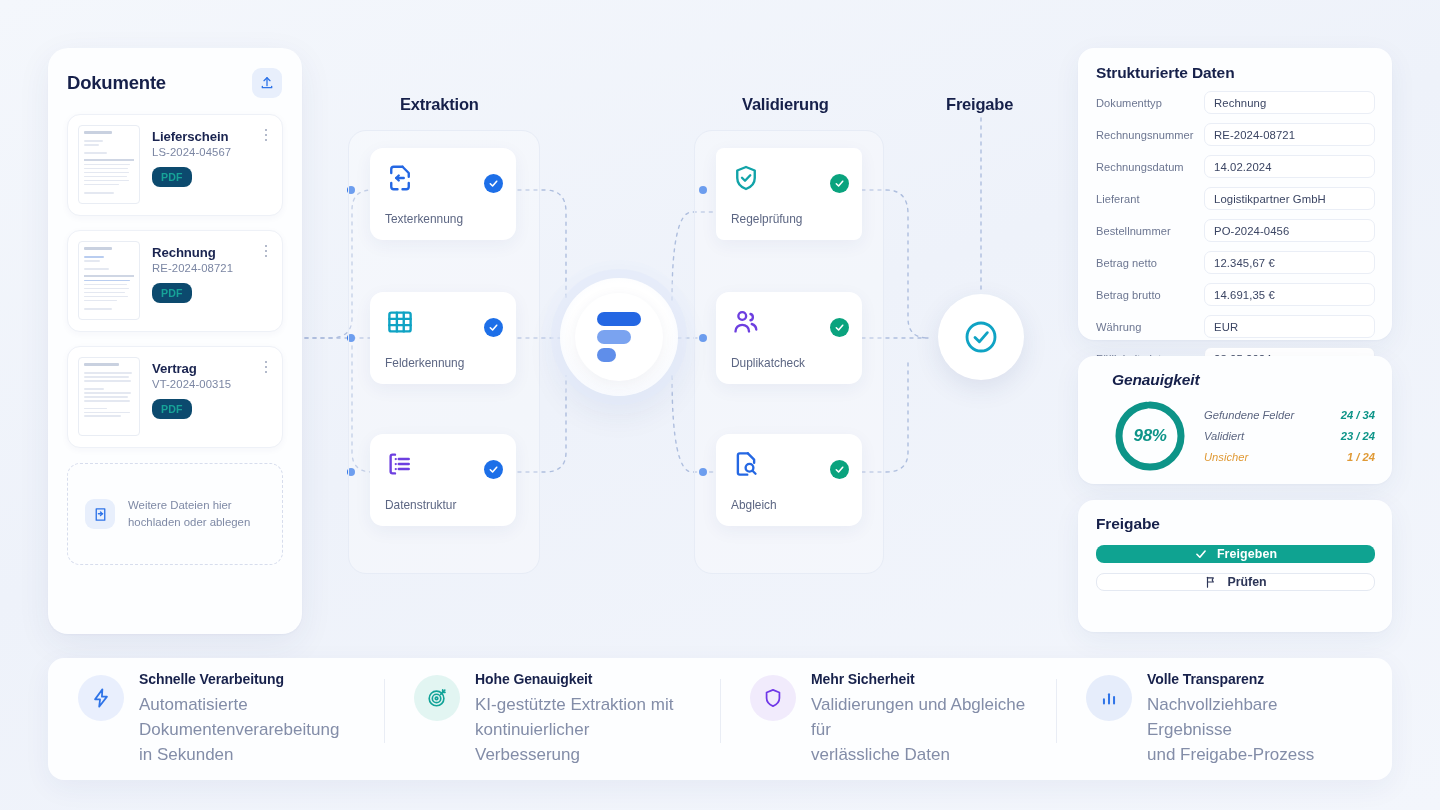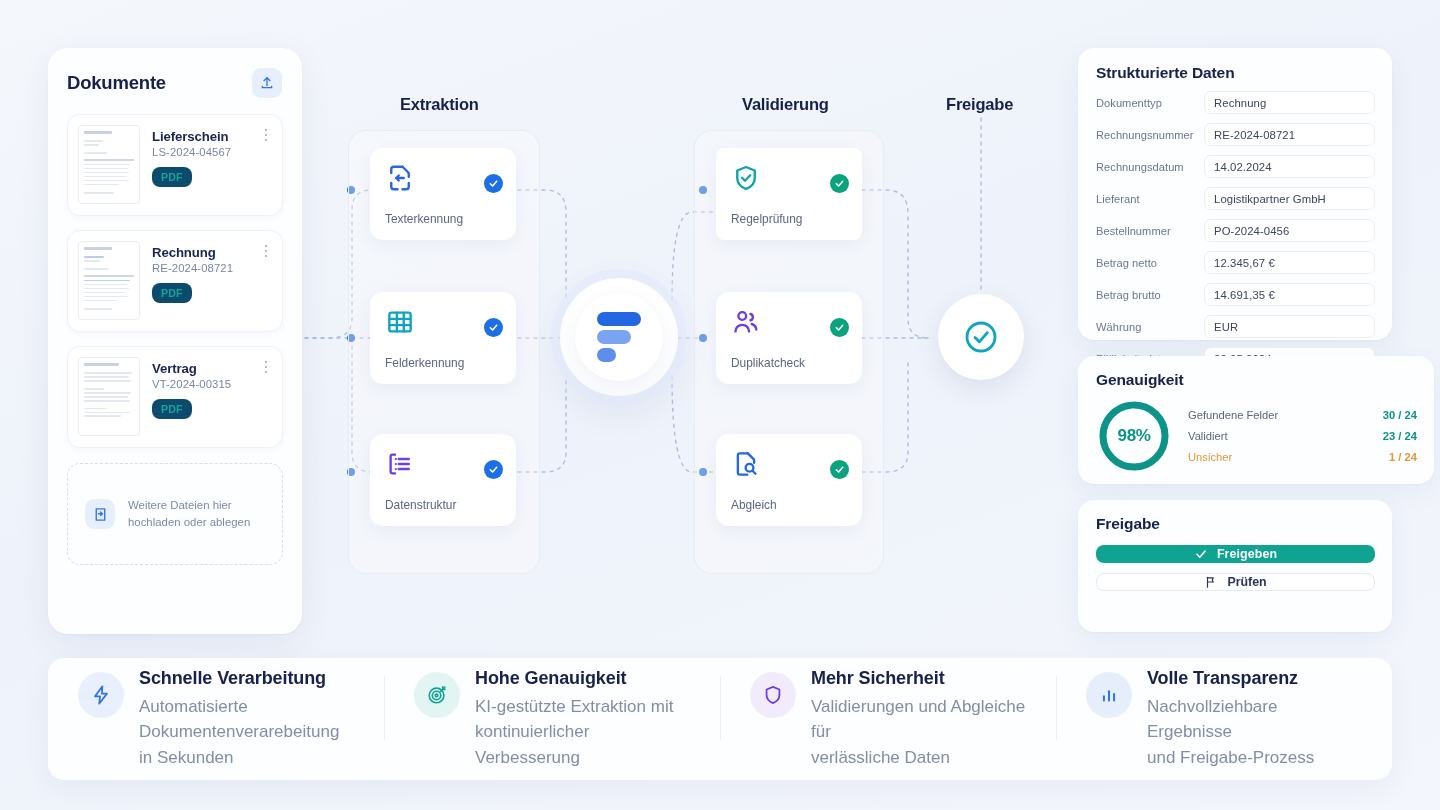--- a/index.html
+++ b/index.html
@@ -93,21 +93,21 @@
     box-shadow: 0 8px 28px rgba(40,60,120,.06), 0 1px 2px rgba(40,60,120,.03); }
   .panel-title { font-size: 15.5px; font-weight: 700; color: #16204a; letter-spacing: -.1px; }
 
   #structured { left: 1078px; top: 48px; width: 314px; height: 292px; padding: 16px 17px 0 18px; }
   .field-row { display: flex; align-items: center; margin-top: 9px; }
   .field-label { width: 108px; flex: 0 0 108px; font-size: 11.1px; color: #6c7691; letter-spacing: .05px; }
   .field-value { flex: 1; background: #fff; border: 1px solid #eaeef6; border-radius: 7px;
     padding: 4.5px 9px; font-size: 11.3px; color: #3c4considered; color: #3c4straight;
     color: #3b4563; letter-spacing: .1px; cursor: text; }
 
-  #accuracy { left: 1078px; top: 356px; width: 356px; height: 128px; padding: 15px 17px 0 18px; }
+  #accuracy { left: 1078px; top: 356px; width: 314px; height: 128px; padding: 15px 17px 0 34px; font-style: italic; }
   .acc-body { display: flex; align-items: center; gap: 16px; margin-top: 9px; }
   .ring-wrap { position: relative; width: 76px; height: 76px; flex: 0 0 auto; }
   .ring-label { position: absolute; inset: 0; display: flex; align-items: center; justify-content: center;
     font-size: 17px; font-weight: 700; color: #0d9488; letter-spacing: -.4px; }
   .acc-rows { flex: 1; }
   .acc-row { display: flex; justify-content: space-between; align-items: center; margin-bottom: 9px; }
   .acc-row:last-child { margin-bottom: 0; }
   .acc-name { font-size: 11.2px; color: #5b6580; }
   .acc-val { font-size: 11.2px; font-weight: 700; color: #0d9488; }
   .warn .acc-name, .warn .acc-val { color: #e09a36; }
@@ -122,21 +122,21 @@
   
   .feature-bar { position: absolute; left: 48px; top: 658px; width: 1344px; height: 122px;
     background: #fdfeff; border-radius: 16px; display: flex; align-items: center;
     box-shadow: 0 8px 28px rgba(40,60,120,.055); }
   .feature { flex: 1; display: flex; align-items: flex-start; gap: 15px; padding: 0 26px 0 30px;
     position: relative; }
   .feature + .feature::before { content: ""; position: absolute; left: 0; top: 8px;
     width: 1px; height: 64px; background: #e9edf5; }
   .f-icon { width: 46px; height: 46px; border-radius: 50%; display: flex; align-items: center;
     justify-content: center; flex: 0 0 auto; margin-top: 4px; }
-  .f-title { font-size: 18px; font-weight: 700; color: #17214b; letter-spacing: -.1px; }
+  .f-title { font-size: 14px; font-weight: 700; color: #17214b; letter-spacing: -.1px; }
   .f-desc { font-size: 17px; color: #838da8; line-height: 1.48; margin-top: 5px; }
 </style>
 </head>
 <body>
 
 <div class="stage">
 
   <svg class="dots">
     <g fill="none" stroke="#aebede" stroke-width="1.4" stroke-dasharray="3 5" stroke-linecap="round">
       <path d="M305 338 H330 Q352 338 352 318 V210 Q352 190 372 190"></path>
@@ -440,21 +440,21 @@
       <div class="ring-wrap">
         <svg width="76" height="76" viewBox="0 0 76 76">
           <circle cx="38" cy="38" r="31" fill="none" stroke="#e9f1f4" stroke-width="7"></circle>
           <circle id="acc-arc" cx="38" cy="38" r="31" fill="none" stroke="#0d9488" stroke-width="7" stroke-linecap="round" transform="rotate(-90 38 38)" stroke-dasharray="194.78" stroke-dashoffset="3.90"></circle>
         </svg>
         <div class="ring-label">98%</div>
       </div>
       <div class="acc-rows">
         <div class="acc-row">
           <span class="acc-name">Gefundene Felder</span>
-          <span class="acc-val">30 / 24</span>
+          <span class="acc-val">24 / 34</span>
         </div>
         <div class="acc-row">
           <span class="acc-name">Validiert</span>
           <span class="acc-val">23 / 24</span>
         </div>
         <div class="acc-row warn">
           <span class="acc-name">Unsicher</span>
           <span class="acc-val">1 / 24</span>
         </div>
       </div>

